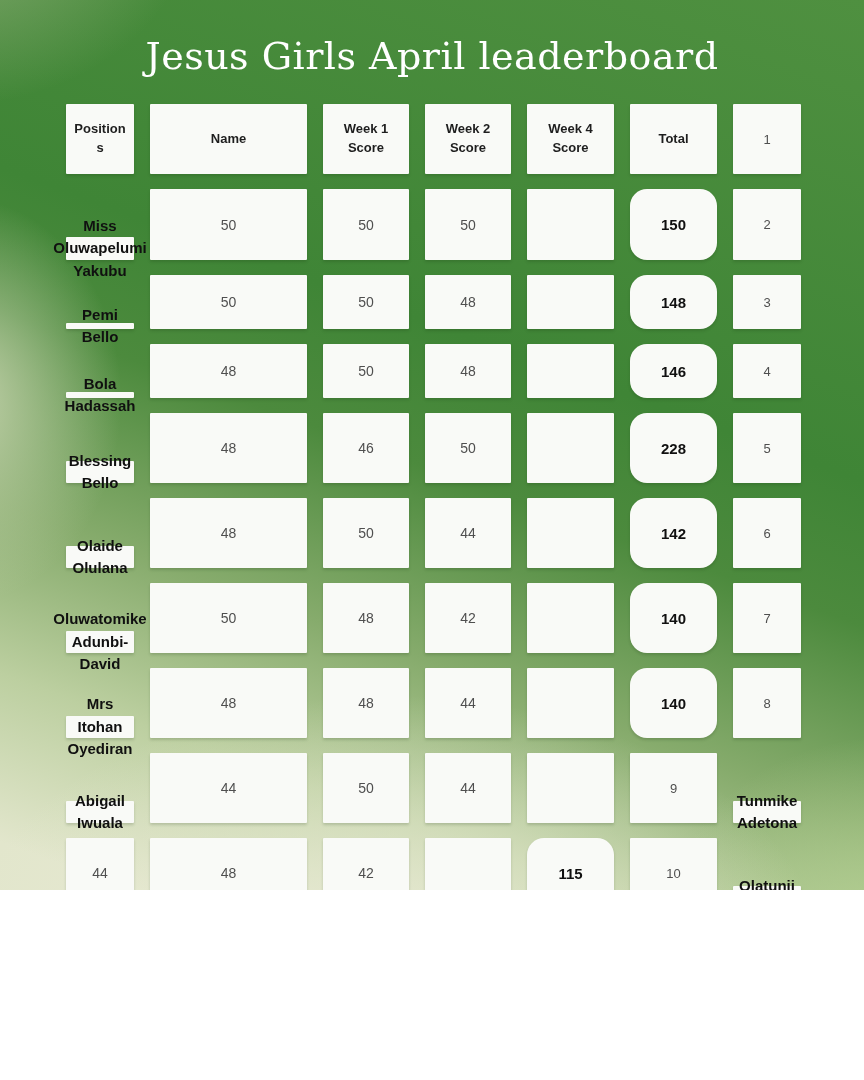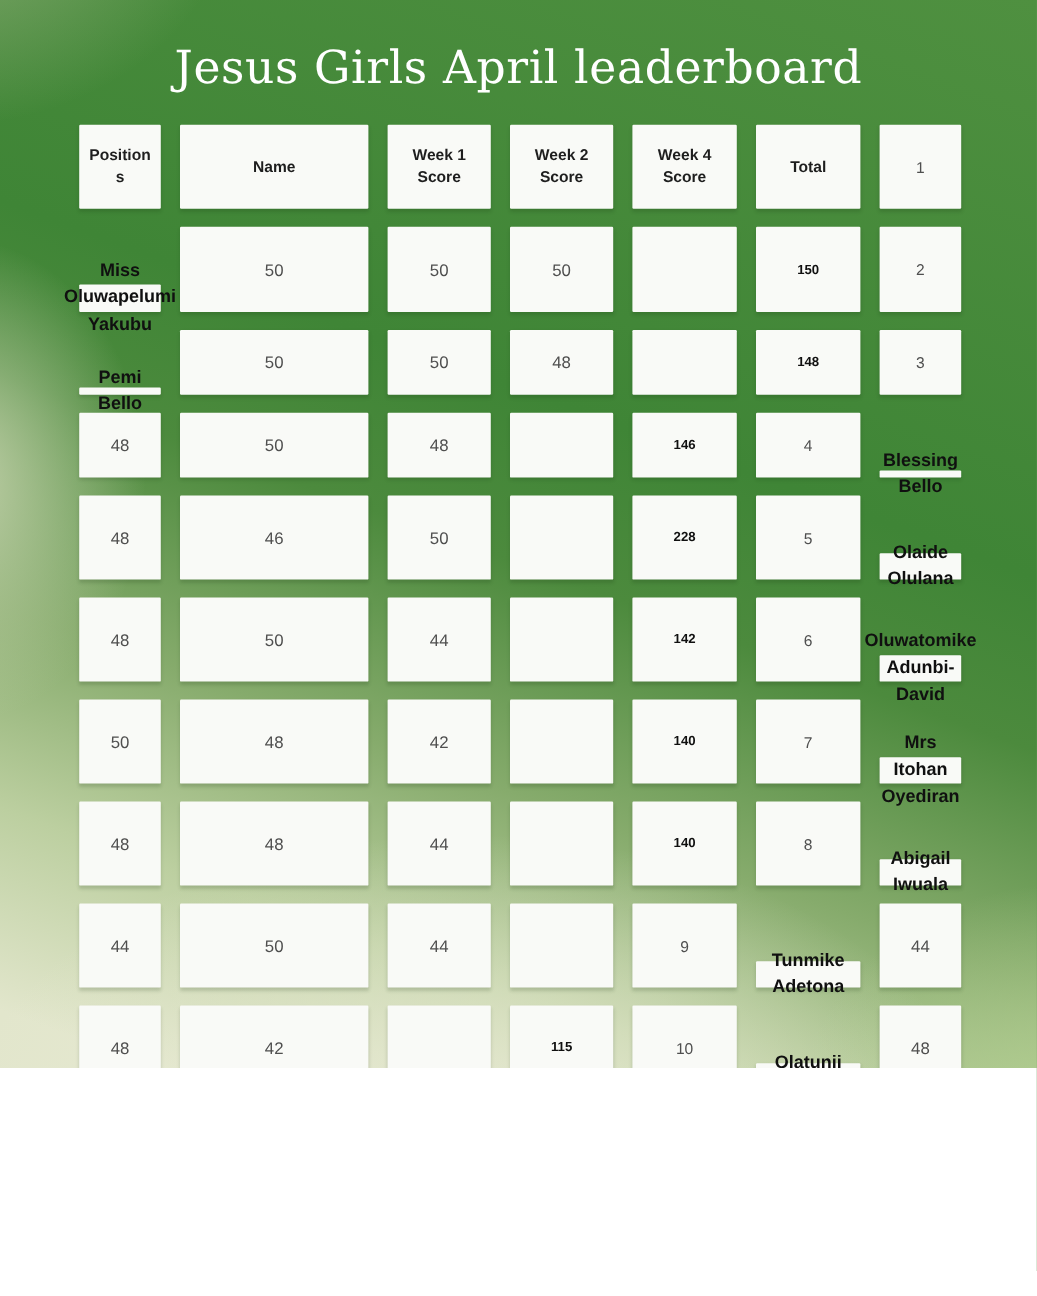--- a/index.html
+++ b/index.html
@@ -68,21 +68,21 @@
 
   .name {
     font-weight: 700;
     font-size: 15px;
     line-height: 1.5;
     color: #101010;
     padding: 0 10px;
     margin-top: 48px;
   }
 
-  .total { font-weight: 700; font-size: 11px; color: #101010; }
+  .total { font-weight: 700; font-size: 15px; color: #101010; border-radius: 17px; }
   .total.reg { font-weight: 700; color: #4f4f4f; }
 </style>
 </head>
 <body>
 
 <div class="page">
   <h1 class="title">Jesus Girls April leaderboard</h1>
   <div class="grid" id="grid">
       <div class="cell hdr">Positions</div>
       <div class="cell hdr">Name</div>
@@ -98,20 +98,21 @@
       <div class="cell score"></div>
       <div class="cell total">150</div>
       <div class="cell pos">2</div>
       <div class="cell name">Pemi Bello</div>
       <div class="cell score">50</div>
       <div class="cell score">50</div>
       <div class="cell score">48</div>
       <div class="cell score"></div>
       <div class="cell total">148</div>
       <div class="cell pos">3</div>
+      <div class="cell name">Bola Hadassah</div>
       <div class="cell score">48</div>
       <div class="cell score">50</div>
       <div class="cell score">48</div>
       <div class="cell score"></div>
       <div class="cell total">146</div>
       <div class="cell pos">4</div>
       <div class="cell name">Blessing Bello</div>
       <div class="cell score">48</div>
       <div class="cell score">46</div>
       <div class="cell score">50</div>

